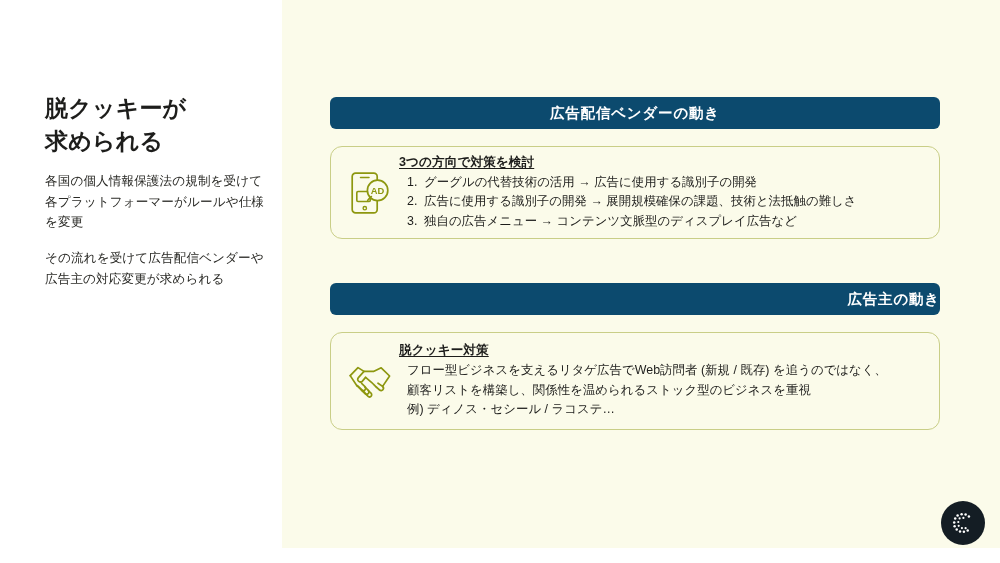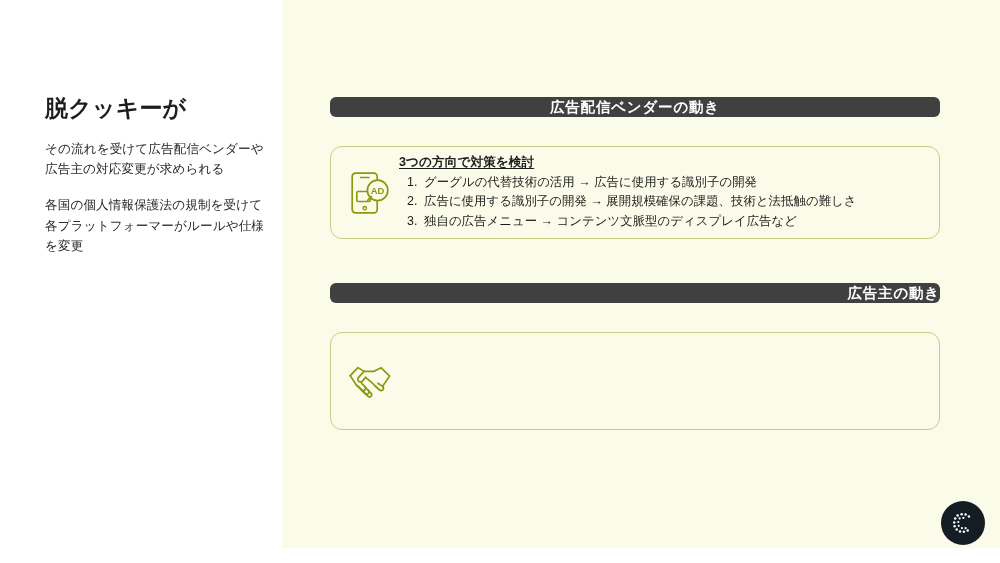--- a/index.html
+++ b/index.html
@@ -51,22 +51,22 @@
     color: #2a2a26;
     line-height: 1.62;
     margin: 0 0 16px 0;
     letter-spacing: 0.1px;
   }
   .body-para:last-child { margin-bottom: 0; }
 
   
   .bar {
     position: absolute;
-    height: 20px;
-    background: #404040;
+    height: 32px;
+    background: #0c4a6e;
     border-radius: 6px;
     color: #ffffff;
     font-size: 14.5px;
     font-weight: bold;
     display: flex;
     align-items: center;
     justify-content: center;
     letter-spacing: 0.8px;
     box-sizing: border-box;
   }
@@ -151,23 +151,24 @@
 </head>
 <body>
 
 <div class="slide">
 
   <div class="panel"></div>
 
   <div class="left-col">
     <h1 class="headline">
       <span class="hl-line">脱クッキーが</span>
+      <span class="hl-line">求められる</span>
     </h1>
+    <p class="body-para">各国の個人情報保護法の規制を受けて各プラットフォーマーがルールや仕様を変更</p>
     <p class="body-para">その流れを受けて広告配信ベンダーや広告主の対応変更が求められる</p>
-    <p class="body-para">各国の個人情報保護法の規制を受けて各プラットフォーマーがルールや仕様を変更</p>
   </div>
 
   <div class="bar bar-1">
     <span>広告配信ベンダーの動き</span>
   </div>
 
   <div class="box box-1">
     <div class="box-inner">
       <div class="box-icon">
         <svg width="40" height="44" viewBox="0 0 40 44" fill="none" aria-hidden="true">
@@ -204,20 +205,28 @@
             <path d="M10.4 24.6 L17.8 31.6"></path>
             <path d="M3.2 14.6 L10.2 25.2"></path>
             <path d="M17.0 10.4 L11.4 16.6 C10.3 17.8 10.5 19.5 11.8 20.4 C13.0 21.3 14.7 21.1 15.6 19.9 L18.6 16.4"></path>
             <path d="M18.6 16.4 L24.8 21.6 C26.2 22.8 28.0 25.0 29.6 26.4"></path>
             <path d="M14.6 22.4 L18.0 25.6 C19.0 26.6 18.9 28.2 17.8 29.1 C16.8 30.0 15.2 29.9 14.3 28.9 L11.0 25.6"></path>
             <path d="M17.9 26.2 L21.2 29.2 C22.2 30.1 22.2 31.7 21.2 32.6 C20.2 33.5 18.7 33.4 17.8 32.4 L14.6 29.4"></path>
             <path d="M21.2 29.6 L24.0 32.2 C24.9 33.1 24.9 34.5 24.0 35.3 C23.1 36.1 21.7 36.1 20.9 35.2 L18.2 32.5"></path>
             <path d="M29.4 26.2 L32.6 29.0 C33.6 29.9 35.1 29.8 35.9 28.8 C36.7 27.8 36.6 26.4 35.6 25.5"></path>
           </g>
         </svg>
+      </div>
+      <div class="box-text">
+        <div class="box-title">脱クッキー対策</div>
+        <div class="plain-lines">
+          <span class="pl">フロー型ビジネスを支えるリタゲ広告でWeb訪問者 (新規 / 既存) を追うのではなく、</span>
+          <span class="pl">顧客リストを構築し、関係性を温められるストック型のビジネスを重視</span>
+          <span class="pl">例) ディノス・セシール / ラコステ…</span>
+        </div>
       </div>
     </div>
   </div>
 
   <div class="logo">
     <svg width="30" height="30" viewBox="0 0 30 30" aria-hidden="true">
       <g fill="#ffffff">
         <circle cx="9.6" cy="7.4" r="1.25"></circle>
         <circle cx="13.6" cy="6.2" r="1.25"></circle>
         <circle cx="17.6" cy="6.6" r="1.25"></circle>

